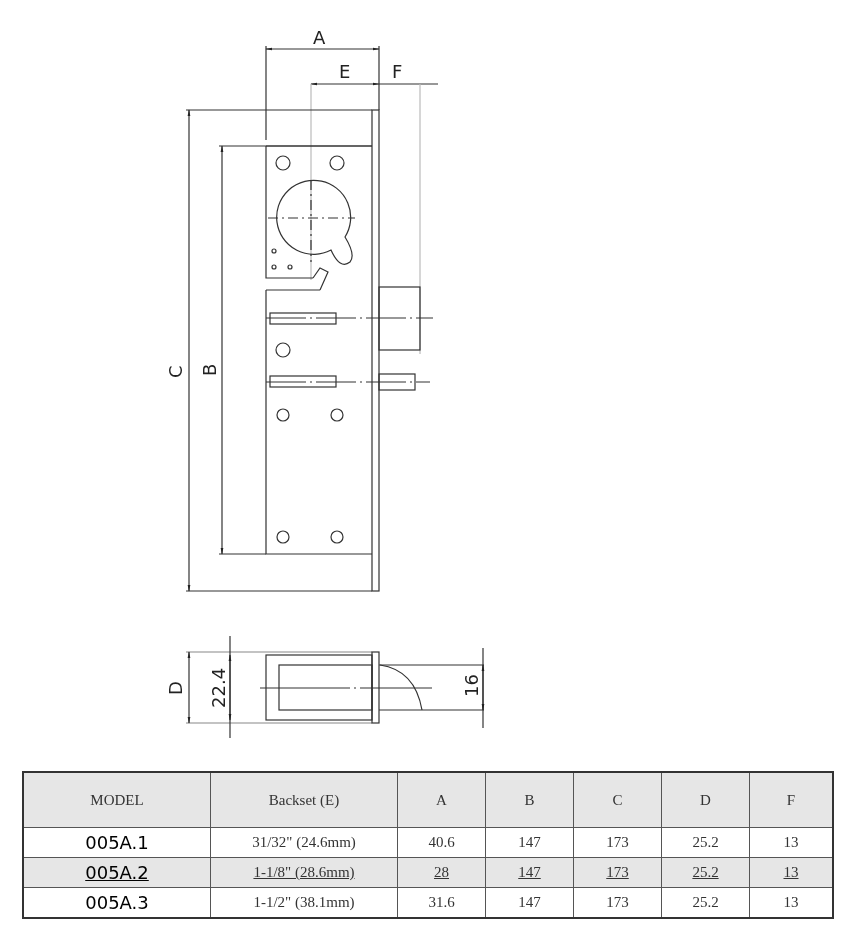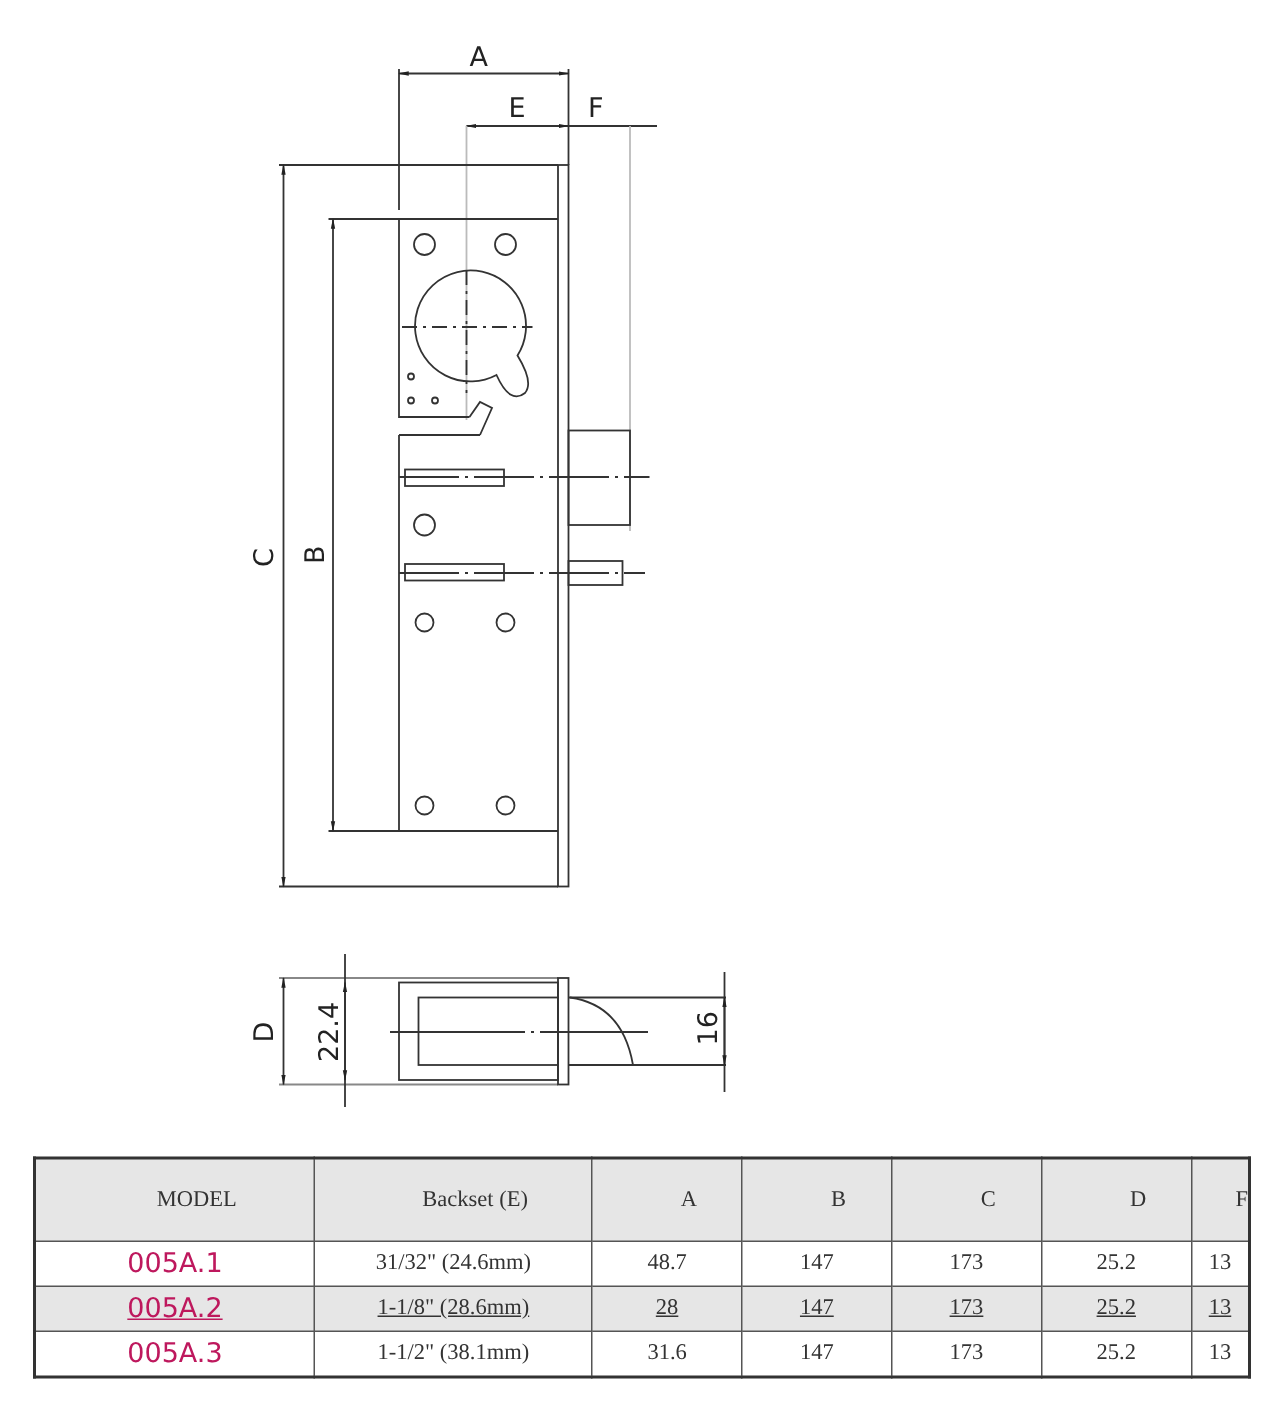--- a/index.html
+++ b/index.html
@@ -7,24 +7,24 @@
     #drawing { position: absolute; left: 0; top: 0; width: 855px; height: 760px; }
     .dim-label { font-family: "DejaVu Sans", sans-serif; font-size: 18px; fill: #222; }
     .spec-table {
       position: absolute; left: 22px; top: 771px; width: 812px;
       border-collapse: collapse; border: 2px solid #333;
       font-family: "Liberation Serif", serif; color: #333;
     }
     .spec-table th, .spec-table td {
       border: 1px solid #555; text-align: center; padding: 0;
     }
-    .spec-table thead th { background: #e6e6e6; height: 54px; font-weight: normal; font-size: 15px; padding-left: 29px; }
+    .spec-table thead th { background: #e6e6e6; height: 54px; font-weight: normal; font-size: 15px; }
     .spec-table tbody td { height: 29px; font-size: 15px; }
     .spec-table tbody tr:nth-child(2) td { background: #e6e6e6; text-decoration: underline; }
-    .spec-table td.model { font-family: "DejaVu Sans", sans-serif; font-size: 18px; color: #be185d; }
+    .spec-table td.model { font-family: "DejaVu Sans", sans-serif; font-size: 18px; color: #000000; }
     .unit-note { position: absolute; right: 22px; top: 971px; font-family: "Liberation Serif", serif; font-size: 13px; color: #333; }
   </style>
 </head>
 <body>
 
 <svg id="drawing" viewBox="0 0 855 760" xmlns="http://www.w3.org/2000/svg">
   <defs>
     <marker id="arr" viewBox="0 0 10 10" refX="9" refY="5" markerWidth="6" markerHeight="6" orient="auto-start-reverse">
       <path d="M0,3 L10,5 L0,7 z" fill="#222"></path>
     </marker>
@@ -123,21 +123,21 @@
       <th style="width:87px">B</th>
       <th style="width:87px">C</th>
       <th style="width:87px">D</th>
       <th>F</th>
     </tr>
   </thead>
   <tbody>
     <tr>
       <td class="model">005A.1</td>
       <td>31/32" (24.6mm)</td>
-      <td>48.7</td>
+      <td>40.6</td>
       <td>147</td>
       <td>173</td>
       <td>25.2</td>
       <td>13</td>
     </tr>
     <tr>
       <td class="model">005A.2</td>
       <td>1-1/8"  (28.6mm)</td>
       <td>28</td>
       <td>147</td>

